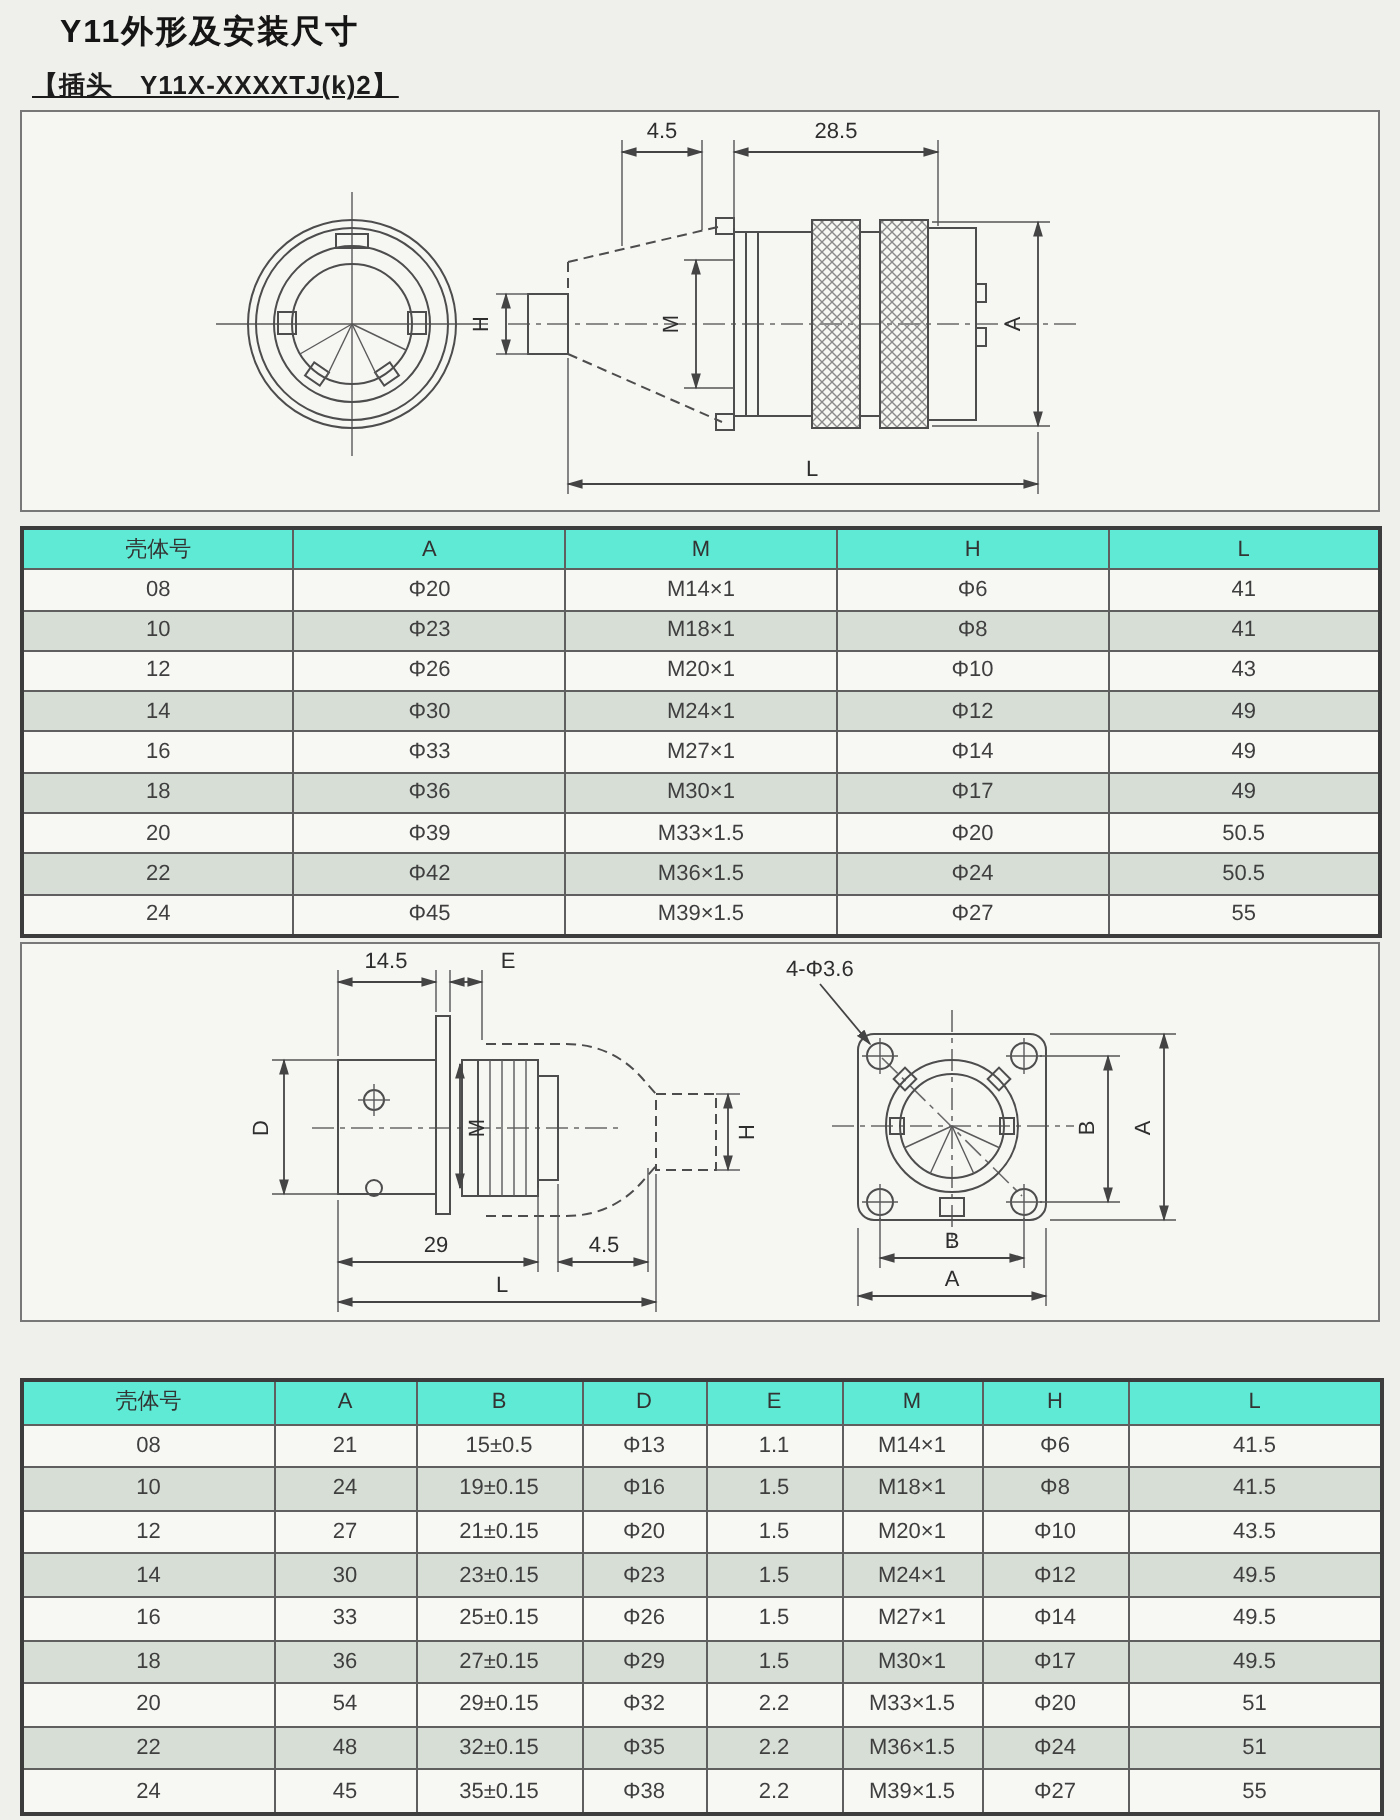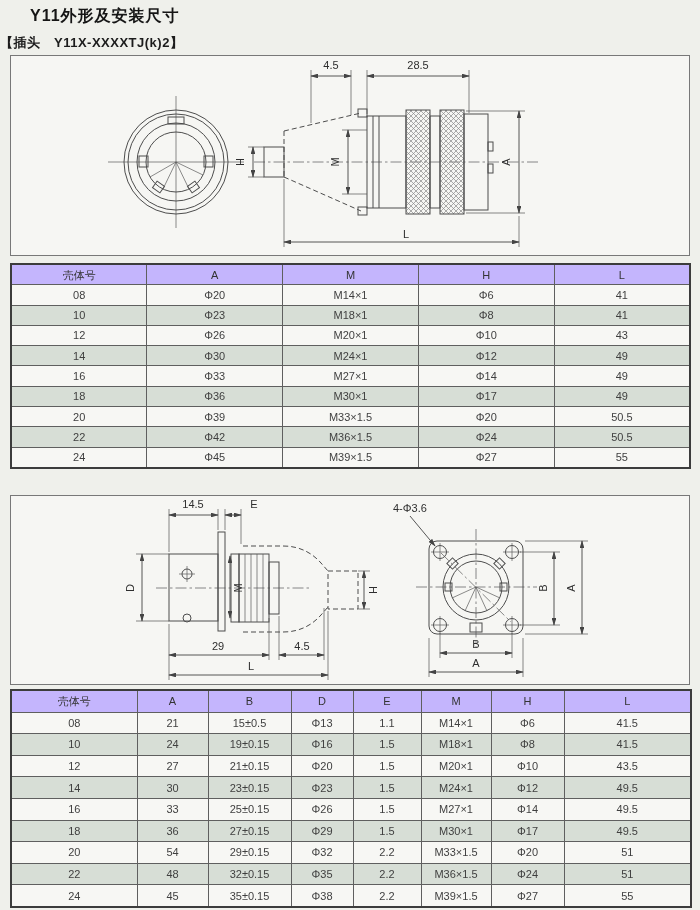--- a/index.html
+++ b/index.html
@@ -2,46 +2,46 @@
 <html><head>
 <meta charset="utf-8">
 <style>
   html,body{margin:0;padding:0;}
   body{width:700px;height:910px;background:#eff0eb;font-family:"Liberation Sans","DejaVu Sans",sans-serif;overflow:hidden;}
   #page{position:relative;width:700px;height:646px;}
   .title{position:absolute;left:30px;top:6px;font-size:16px;font-weight:bold;color:#151515;letter-spacing:1px;}
   .sec-head{position:absolute;font-size:13px;font-weight:bold;color:#1c1c1c;letter-spacing:0.5px;}
   .draw-box{position:absolute;left:10px;width:680px;background:#f6f6f3;border:1.5px solid #787878;box-sizing:border-box;}
   #box1{top:55px;height:201px;}
-  #box2{top:495px;height:190px;}
+  #box2{top:471px;height:190px;}
   table{position:absolute;left:10px;width:681px;border-collapse:collapse;table-layout:fixed;font-size:11px;color:#3f3f3f;border:2px solid #3c3c3c;background:#f7f7f4;}
   th,td{border:1px solid #5f5f5f;text-align:center;font-weight:normal;padding:0;line-height:1.1;overflow:hidden;white-space:nowrap;}
   #table1{top:263px;} #table1 td,#table1 th{height:19.3px;}
   #table2{top:689px;} #table2 td,#table2 th{height:20.6px;}
-  thead th{background:#c4b5fd;color:#333;}
+  thead th{background:#5eead4;color:#333;}
   tbody tr:nth-child(odd){background:#f7f7f4;}
   tbody tr:nth-child(even){background:#d7ded6;}
   
   .ln{fill:none;stroke:#4d4d4d;stroke-width:1;}
   .th{fill:none;stroke:#5a5a5a;stroke-width:0.7;}
   .dash{fill:none;stroke:#4d4d4d;stroke-width:1;stroke-dasharray:5 3;}
   .cl{fill:none;stroke:#6a6a6a;stroke-width:0.8;stroke-dasharray:11 3 2.5 3;}
   .dim{fill:none;stroke:#444;stroke-width:0.9;}
   .ext{stroke:#555;stroke-width:0.7;}
   .kn1fill{fill:url(#kn1);}
   .svgtxt{font-family:"Liberation Sans","DejaVu Sans",sans-serif;font-size:11px;fill:#2e2e2e;text-anchor:middle;}
 </style>
 </head>
 <body>
 
 <div id="page">
 
   <div class="title">Y11外形及安装尺寸</div>
 
-  <div class="sec-head" style="left:0;top:34px;">【插头　Y11X-XXXXTJ(k)2】</div>
+  <div class="sec-head" style="left:16px;top:34px;text-decoration:underline;">【插头　Y11X-XXXXTJ(k)2】</div>
 
   <div class="draw-box" id="box1">
     <svg width="677" height="198" viewBox="0 0 677 198">
       <defs>
         <marker id="ar1" viewBox="0 0 10 6" refX="9" refY="3" markerWidth="9" markerHeight="5.4" orient="auto-start-reverse">
             <path d="M0,0L10,3L0,6z" fill="#444"></path>
           </marker>
         <pattern id="kn1" width="5" height="5" patternUnits="userSpaceOnUse">
             <path d="M0,5L5,0M0,0L5,5" stroke="#8a8a8a" stroke-width="0.7"></path>
           </pattern>

